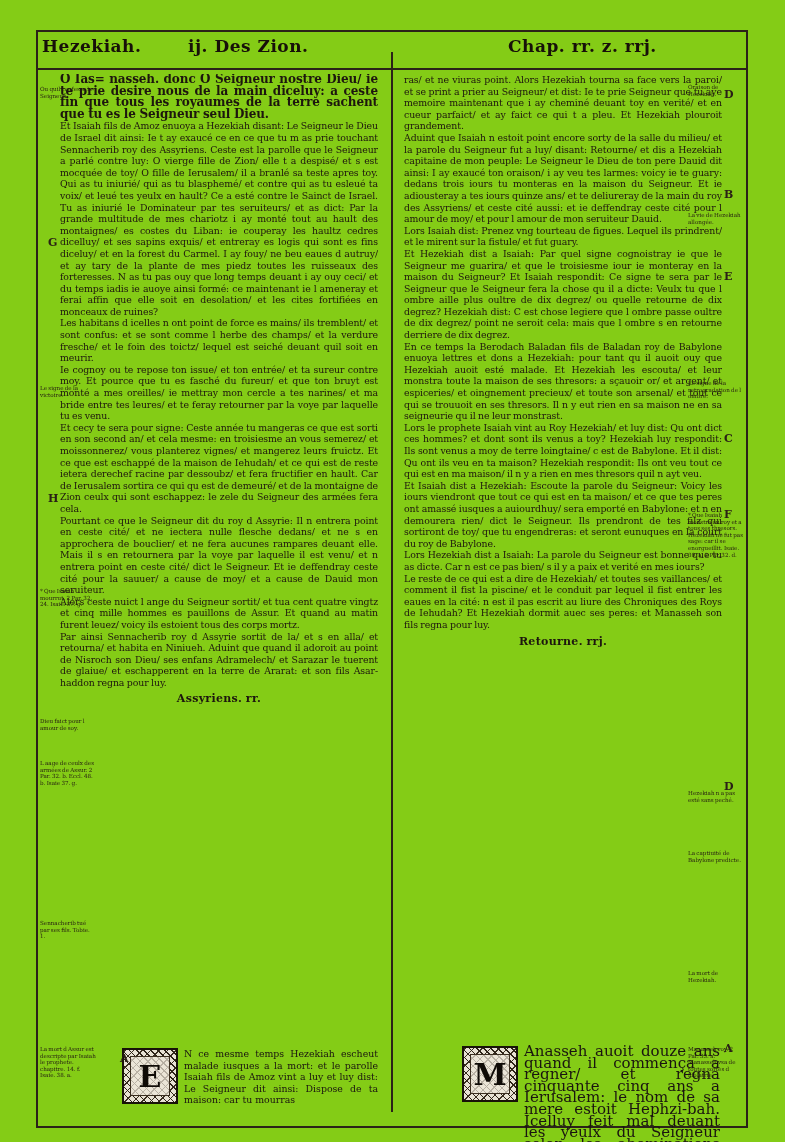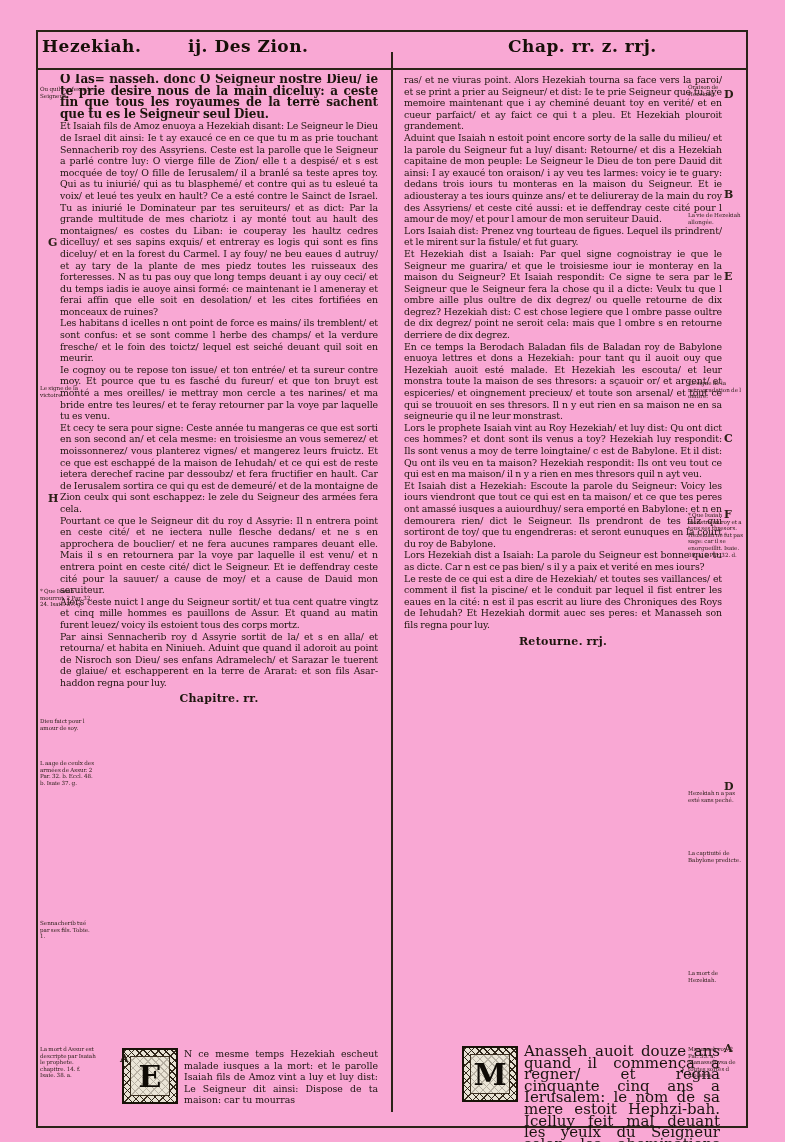--- a/index.html
+++ b/index.html
@@ -12,21 +12,21 @@
     height: 1142px;
     font-family: "DejaVu Serif", serif;
     color: #1a1410;
     overflow: hidden;
   }
 
   #page {
     position: relative;
     width: 785px;
     height: 1142px;
-    background: #f9a8d4;
+    background: #84cc16;
   }
 
   
   .frame-line {
     position: absolute;
     background: #2b2318;
   }
   .frame-top    { left: 36px;  top: 30px;   width: 712px; height: 2px; }
   .frame-bottom { left: 36px;  top: 1126px; width: 712px; height: 2px; }
   .frame-left   { left: 36px;  top: 30px;   width: 2px;   height: 1098px; }
@@ -153,21 +153,21 @@
 
   <div class="col col-left" style="height:940px; overflow:hidden;">
     <p class="capline">O Ias= nasseh. donc O Seigneur nostre Dieu/ ie te prie desire nous de la main diceluy: a ceste fin que tous les royaumes de la terre sachent que tu es le Seigneur seul Dieu.</p>
     <p class="gap">Et Isaiah fils de Amoz enuoya a Hezekiah disant: Le Seigneur le Dieu de Israel dit ainsi: Ie t ay exaucé ce en ce que tu m as prie touchant Sennacherib roy des Assyriens. Ceste est la parolle que le Seigneur a parlé contre luy: O vierge fille de Zion/ elle t a despisé/ et s est mocquée de toy/ O fille de Ierusalem/ il a branlé sa teste apres toy. Qui as tu iniurié/ qui as tu blasphemé/ et contre qui as tu esleué ta voix/ et leué tes yeulx en hault? Ce a esté contre le Sainct de Israel. Tu as iniurié le Dominateur par tes seruiteurs/ et as dict: Par la grande multitude de mes chariotz i ay monté tout au hault des montaignes/ es costes du Liban: ie couperay les haultz cedres dicelluy/ et ses sapins exquis/ et entreray es logis qui sont es fins diceluy/ et en la forest du Carmel. I ay fouy/ ne beu eaues d autruy/ et ay tary de la plante de mes piedz toutes les ruisseaux des forteresses. N as tu pas ouy que long temps deuant i ay ouy ceci/ et du temps iadis ie auoye ainsi formé: ce maintenant ie l ameneray et ferai affin que elle soit en desolation/ et les cites fortifiées en monceaux de ruines?</p>
     <p class="gap">Les habitans d icelles n ont point de force es mains/ ils tremblent/ et sont confus: et se sont comme l herbe des champs/ et la verdure fresche/ et le foin des toictz/ lequel est seiché deuant quil soit en meurir.</p>
     <p class="gap">Ie cognoy ou te repose ton issue/ et ton entrée/ et ta sureur contre moy. Et pource que tu es fasché du fureur/ et que ton bruyt est monté a mes oreilles/ ie mettray mon cercle a tes narines/ et ma bride entre tes leures/ et te feray retourner par la voye par laquelle tu es venu.</p>
     <p class="gap">Et cecy te sera pour signe: Ceste année tu mangeras ce que est sorti en son second an/ et cela mesme: en troisiesme an vous semerez/ et moissonnerez/ vous planterez vignes/ et mangerez leurs fruictz. Et ce que est eschappé de la maison de Iehudah/ et ce qui est de reste ietera derechef racine par dessoubz/ et fera fructifier en hault. Car de Ierusalem sortira ce qui qu est de demeuré/ et de la montaigne de Zion ceulx qui sont eschappez: le zele du Seigneur des armées fera cela.</p>
     <p class="gap">Pourtant ce que le Seigneur dit du roy d Assyrie: Il n entrera point en ceste cité/ et ne iectera nulle flesche dedans/ et ne s en approchera de bouclier/ et ne fera aucunes rampares deuant elle. Mais il s en retournera par la voye par laquelle il est venu/ et n entrera point en ceste cité/ dict le Seigneur. Et ie deffendray ceste cité pour la sauuer/ a cause de moy/ et a cause de Dauid mon seruiteur.</p>
     <p class="gap">Alors ceste nuict l ange du Seigneur sortit/ et tua cent quatre vingtz et cinq mille hommes es pauillons de Assur. Et quand au matin furent leuez/ voicy ils estoient tous des corps mortz.</p>
     <p class="gap">Par ainsi Sennacherib roy d Assyrie sortit de la/ et s en alla/ et retourna/ et habita en Niniueh. Aduint que quand il adoroit au point de Nisroch son Dieu/ ses enfans Adramelech/ et Sarazar le tuerent de glaiue/ et eschapperent en la terre de Ararat: et son fils Asar-haddon regna pour luy.</p>
-    <div class="chap-head">Chapitre. rr.</div>
+    <div class="chap-head">Assyriens. rr.</div>
   </div>
 
   <div class="initial" style="left:122px; top:1048px;">
     <span>E</span>
   </div>
   <div style="position:absolute; left:184px; top:1048px; width:194px; font-size:9.4px; line-height:11.6px; text-align:justify; font-family:'DejaVu Serif', serif;">N ce mesme temps Hezekiah escheut malade iusques a la mort: et le parolle Isaiah fils de Amoz vint a luy et luy dist: Le Seigneur dit ainsi: Dispose de ta maison: car tu mourras</div>
 
   <div class="col col-right" style="height:940px; overflow:hidden;">
     <p>ras/ et ne viuras point. Alors Hezekiah tourna sa face vers la paroi/ et se print a prier au Seigneur/ et dist: Ie te prie Seigneur que tu aye memoire maintenant que i ay cheminé deuant toy en verité/ et en cueur parfaict/ et ay faict ce qui t a pleu. Et Hezekiah plouroit grandement.</p>
     <p class="gap">Aduint que Isaiah n estoit point encore sorty de la salle du milieu/ et la parole du Seigneur fut a luy/ disant: Retourne/ et dis a Hezekiah capitaine de mon peuple: Le Seigneur le Dieu de ton pere Dauid dit ainsi: I ay exaucé ton oraison/ i ay veu tes larmes: voicy ie te guary: dedans trois iours tu monteras en la maison du Seigneur. Et ie adiousteray a tes iours quinze ans/ et te deliureray de la main du roy des Assyriens/ et ceste cité aussi: et ie deffendray ceste cité pour l amour de moy/ et pour l amour de mon seruiteur Dauid.</p>

